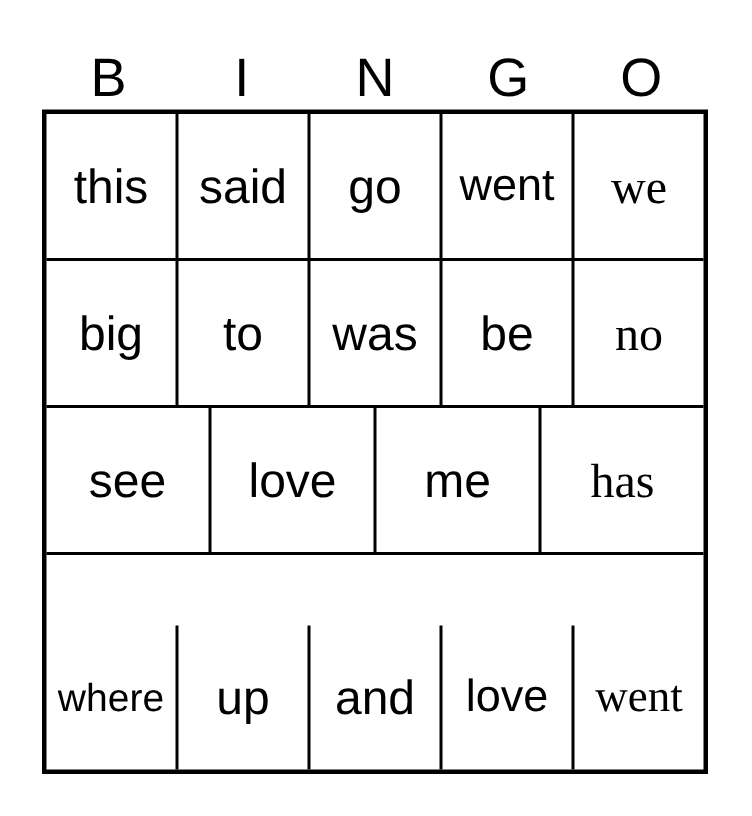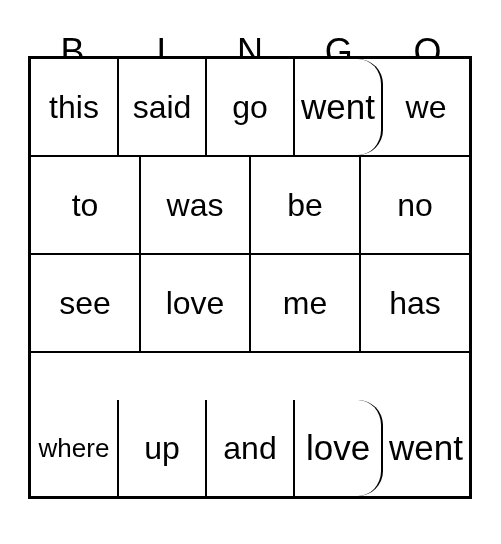--- a/index.html
+++ b/index.html
@@ -40,21 +40,21 @@
     line-height: 40px;
     font-weight: 400;
     color: #000000;
     letter-spacing: 0;
   }
 
   
   #grid {
     position: absolute;
     left: 28px;
-    top: 56px;
+    top: 73px;
     width: 444px;
     height: 443px;
     box-sizing: border-box;
     border: 3px solid #000000;
     display: flex;
     flex-direction: column;
     background: #ffffff;
   }
   .grid-row {
     flex: 1 1 0;
@@ -76,25 +76,26 @@
     font-size: 32px;
     line-height: 34px;
     color: #000000;
     overflow: hidden;
     white-space: nowrap;
     padding: 0 2px;
     box-sizing: border-box;
   }
   .cell:last-child {
     border-right: none;
+    font-family: Liberation Serif, serif;
   }
 
   
   .cell.fit-sm { font-size: 26px; line-height: 28px; }
-  .cell.fit-md { font-size: 35px; line-height: 32px; border-radius: 25px; }
+  .cell.fit-md { font-size: 30px; line-height: 32px; }
 </style>
 </head>
 <body>
 
 <div id="bingo-card">
 
   <div id="header-row">
     <div class="header-letter">B</div>
     <div class="header-letter">I</div>
     <div class="header-letter">N</div>
@@ -106,20 +107,21 @@
 
     <div class="grid-row">
       <div class="cell">this</div>
       <div class="cell">said</div>
       <div class="cell">go</div>
       <div class="cell fit-md">went</div>
       <div class="cell">we</div>
     </div>
 
     <div class="grid-row">
+      <div class="cell">big</div>
       <div class="cell">to</div>
       <div class="cell">was</div>
       <div class="cell">be</div>
       <div class="cell">no</div>
     </div>
 
     <div class="grid-row">
       <div class="cell">see</div>
       <div class="cell">love</div>
       <div class="cell">me</div>

